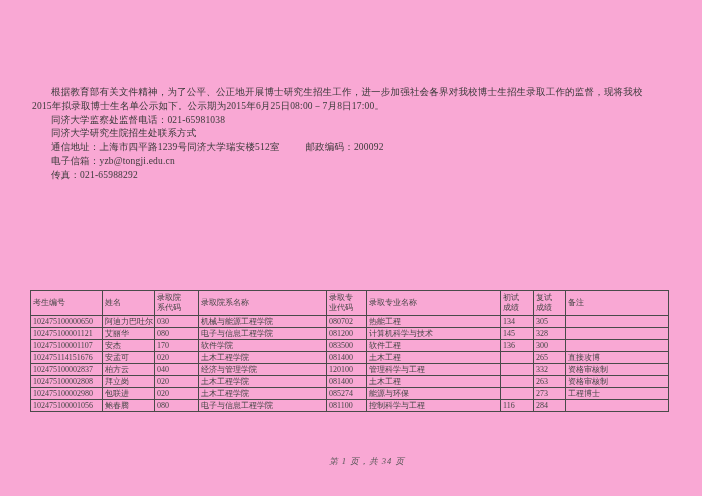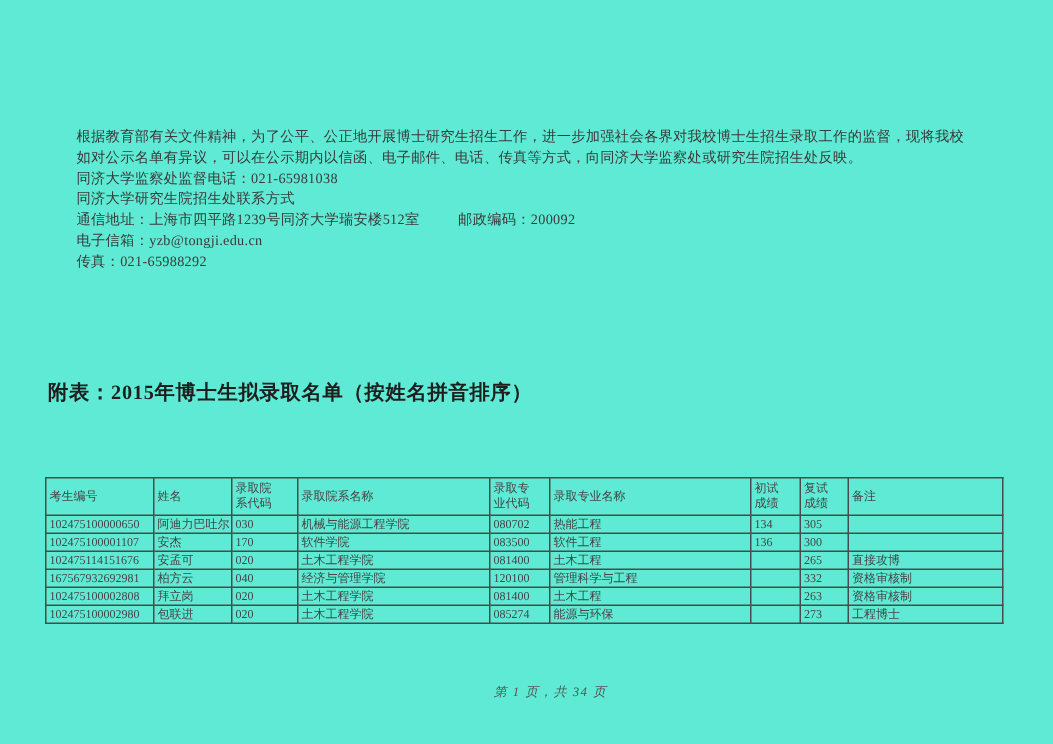--- a/index.html
+++ b/index.html
@@ -1,40 +1,40 @@
 <!DOCTYPE html>
 <html><head>
 <meta charset="utf-8">
 <style>
   html,body{margin:0;padding:0;background:#888;}
   .page{
     position:relative;
     width:702px;height:496px;
     margin:0 auto;
-    background:#5eead4;
+    background:#f9a8d4;
     font-family:"Liberation Serif","DejaVu Serif",serif;
     color:#3a3a3a;
     overflow:hidden;
   }
   .intro-block{
     position:absolute;left:32px;top:86px;width:642px;
     font-size:9.5px;line-height:13.8px;
     letter-spacing:0.2px;
   }
   .intro-line{white-space:pre-wrap;}
   .intro-line.indent{text-indent:2em;}
   .doc-heading{
     position:absolute;left:32px;top:253px;margin:0;
     font-size:13.5px;font-weight:bold;color:#1e1e1e;
     letter-spacing:0.5px;
   }
   .table-wrap{position:absolute;left:30px;top:290px;width:638px;}
   table.admission{
     border-collapse:collapse;table-layout:fixed;width:638px;
-    font-size:8px;color:#454545;margin-top:28px;
+    font-size:8px;color:#454545;
   }
   table.admission th, table.admission td{
     border:1px solid #4a4a4a;
     padding:0 2px;
     text-align:left;
     vertical-align:middle;
     overflow:hidden;
     white-space:pre-line;
     font-weight:normal;
     line-height:1.25;
@@ -47,29 +47,28 @@
     letter-spacing:1px;
   }
 </style>
 </head>
 <body>
 
 <div class="page">
 
   <div class="intro-block">
       <div class="intro-line indent">根据教育部有关文件精神，为了公平、公正地开展博士研究生招生工作，进一步加强社会各界对我校博士生招生录取工作的监督，现将我校</div>
-      <div class="intro-line indent">如对公示名单有异议，可以在公示期内以信函、电子邮件、电话、传真等方式，向同济大学监察处或研究生院招生处反映。</div>
+      <div class="intro-line">2015年拟录取博士生名单公示如下。公示期为2015年6月25日08:00－7月8日17:00。</div>
       <div class="intro-line indent">同济大学监察处监督电话：021-65981038</div>
       <div class="intro-line indent">同济大学研究生院招生处联系方式</div>
       <div class="intro-line indent">通信地址：上海市四平路1239号同济大学瑞安楼512室          邮政编码：200092</div>
       <div class="intro-line indent">电子信箱：yzb@tongji.edu.cn</div>
       <div class="intro-line indent">传真：021-65988292</div>
     </div>
 
-  <h1 class="doc-heading">附表：2015年博士生拟录取名单（按姓名拼音排序）</h1>
 
   <div class="table-wrap">
     <table class="admission">
       <colgroup>
           <col style="width: 72px;">
           <col style="width: 52px;">
           <col style="width: 44px;">
           <col style="width: 128px;">
           <col style="width: 40px;">
           <col style="width: 134px;">
@@ -100,20 +99,31 @@
             <td>阿迪力巴吐尔</td>
             <td>030</td>
             <td>机械与能源工程学院</td>
             <td>080702</td>
             <td>热能工程</td>
             <td>134</td>
             <td>305</td>
             <td></td>
           </tr>
           <tr>
+            <td>102475100001121</td>
+            <td>艾丽华</td>
+            <td>080</td>
+            <td>电子与信息工程学院</td>
+            <td>081200</td>
+            <td>计算机科学与技术</td>
+            <td>145</td>
+            <td>328</td>
+            <td></td>
+          </tr>
+          <tr>
             <td>102475100001107</td>
             <td>安杰</td>
             <td>170</td>
             <td>软件学院</td>
             <td>083500</td>
             <td>软件工程</td>
             <td>136</td>
             <td>300</td>
             <td></td>
           </tr>
@@ -122,21 +132,21 @@
             <td>安孟可</td>
             <td>020</td>
             <td>土木工程学院</td>
             <td>081400</td>
             <td>土木工程</td>
             <td></td>
             <td>265</td>
             <td>直接攻博</td>
           </tr>
           <tr>
-            <td>167567932692981</td>
+            <td>102475100002837</td>
             <td>柏方云</td>
             <td>040</td>
             <td>经济与管理学院</td>
             <td>120100</td>
             <td>管理科学与工程</td>
             <td></td>
             <td>332</td>
             <td>资格审核制</td>
           </tr>
           <tr>
@@ -154,19 +164,30 @@
             <td>102475100002980</td>
             <td>包联进</td>
             <td>020</td>
             <td>土木工程学院</td>
             <td>085274</td>
             <td>能源与环保</td>
             <td></td>
             <td>273</td>
             <td>工程博士</td>
           </tr>
+          <tr>
+            <td>102475100001056</td>
+            <td>鲍春腾</td>
+            <td>080</td>
+            <td>电子与信息工程学院</td>
+            <td>081100</td>
+            <td>控制科学与工程</td>
+            <td>116</td>
+            <td>284</td>
+            <td></td>
+          </tr>
         </tbody>
     </table>
   </div>
 
   <div class="doc-footer">第 1 页，共 34 页</div>
 
 </div>
 
 </body></html>

